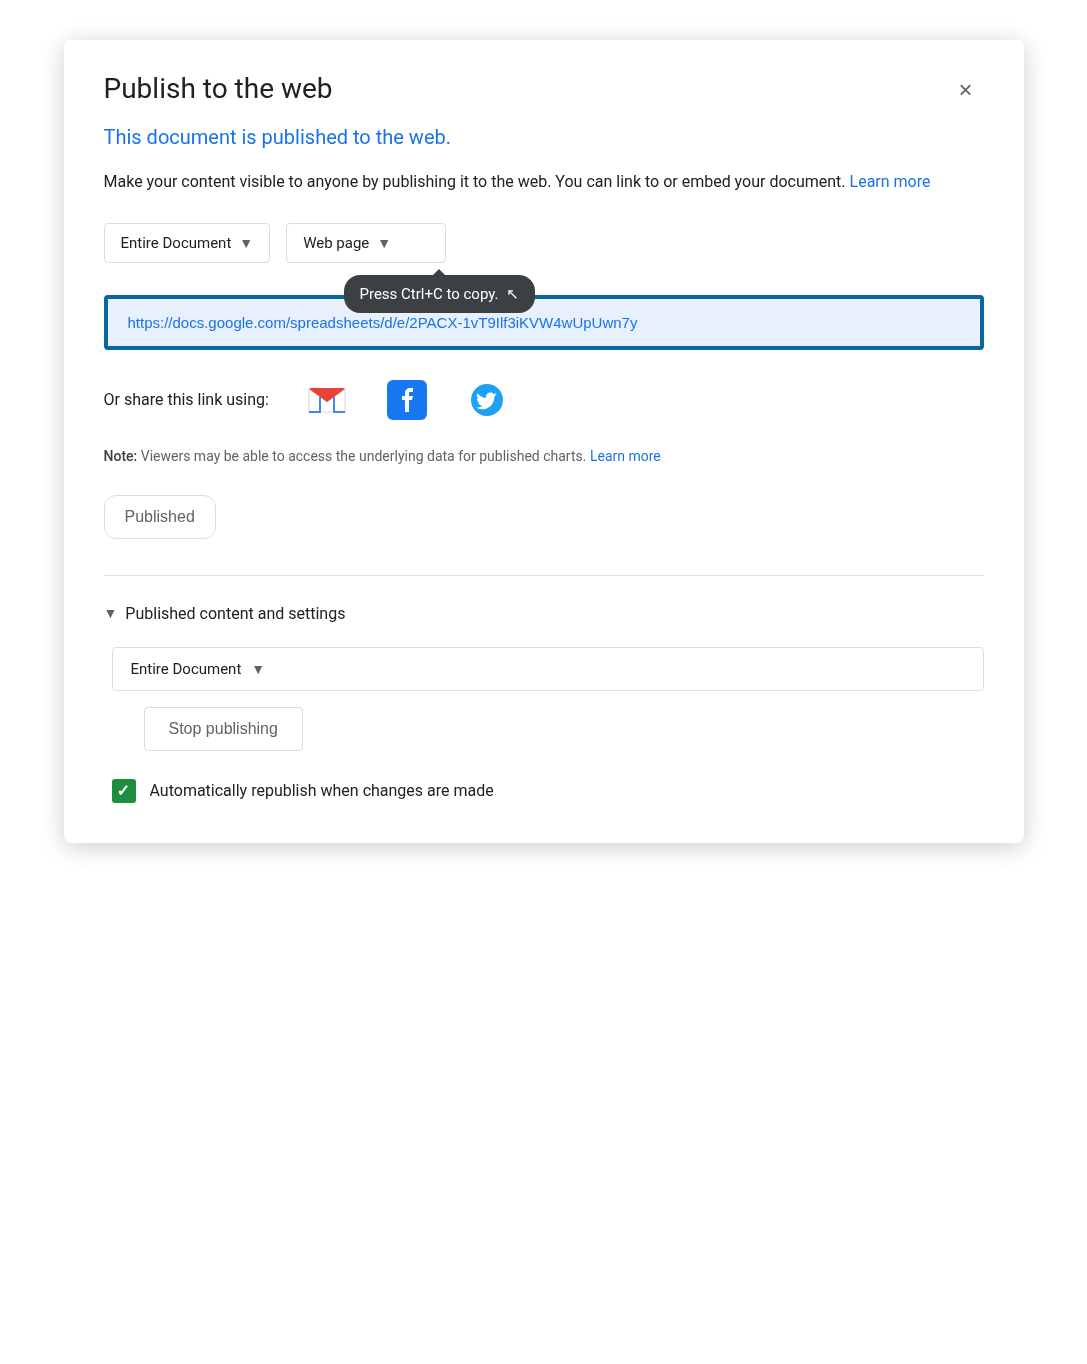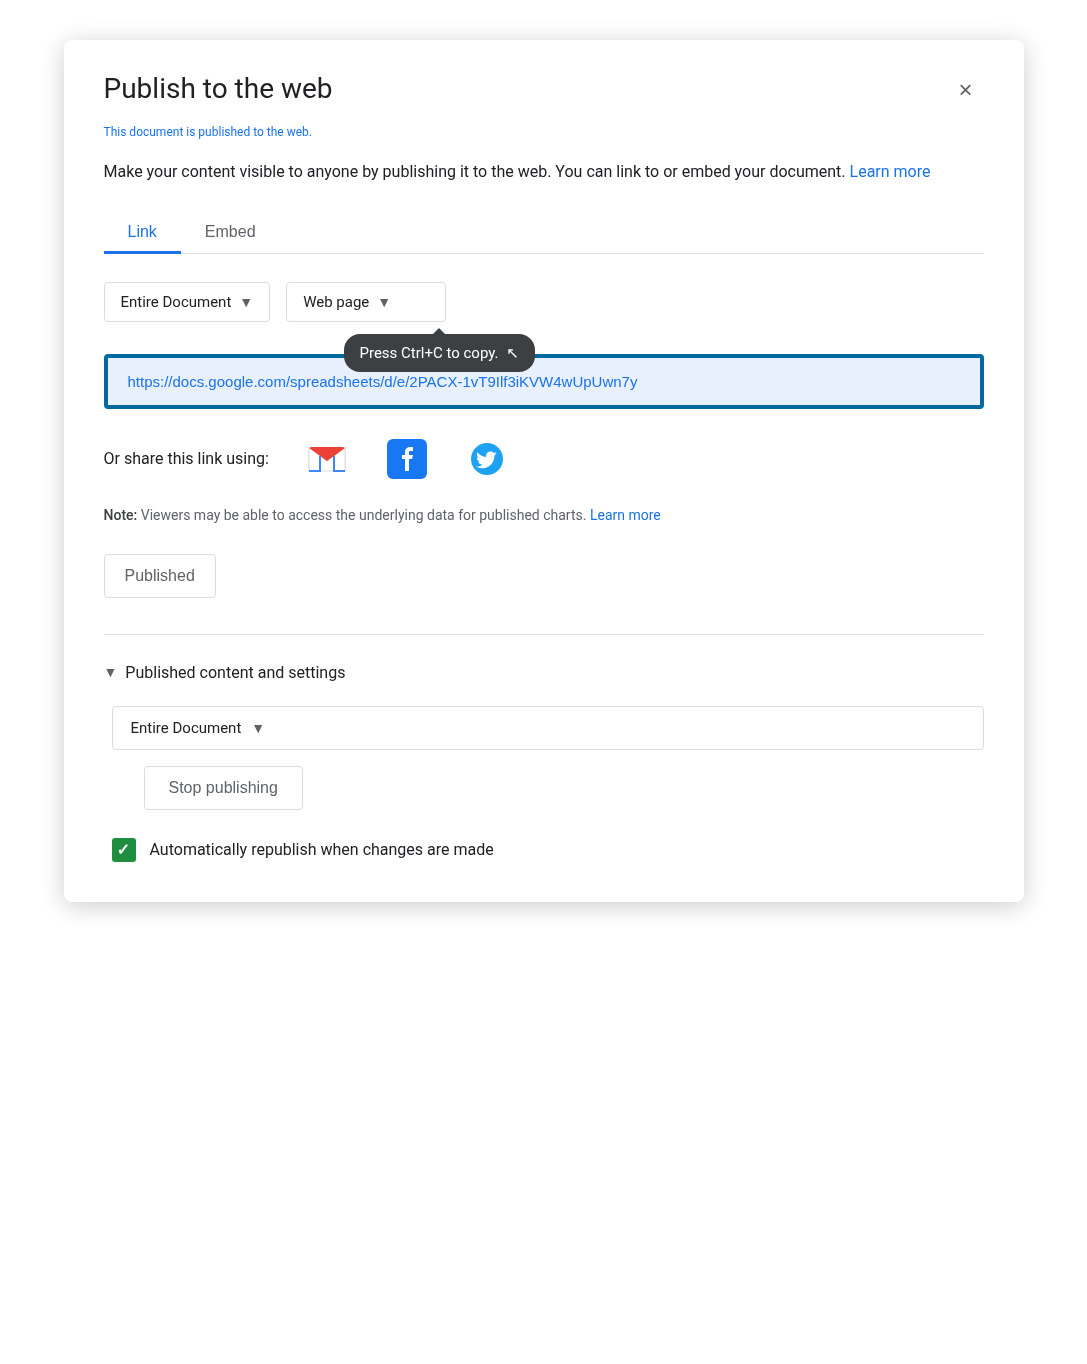--- a/index.html
+++ b/index.html
@@ -42,21 +42,21 @@
       line-height: 1;
       border-radius: 50%;
       width: 36px;
       height: 36px;
       display: flex;
       align-items: center;
       justify-content: center;
     }
     .published-notice {
       color: #1a73e8;
-      font-size: 12px;
+      font-size: 20px;
       margin-bottom: 20px;
       margin-top: 17px;
     }
     .description {
       font-size: 16px;
       color: #202124;
       line-height: 1.6;
       margin-bottom: 28px;
     }
     .description a {
@@ -166,21 +166,21 @@
     .note-text {
       font-size: 14px;
       color: #5f6368;
       margin-bottom: 28px;
       line-height: 1.5;
     }
     .note-text strong { font-weight: 500; color: #3c4043; }
     .note-text a { color: #1a73e8; text-decoration: none; }
     .published-btn {
       border: 1px solid #dadce0;
-      border-radius: 4px;
+      border-radius: 12px;
       background: #fff;
       padding: 12px 20px;
       font-size: 16px;
       color: #5f6368;
       cursor: default;
       margin-bottom: 28px;
     }
     .divider {
       border: none;
       border-top: 1px solid #e0e0e0;
@@ -270,24 +270,20 @@
   
   <div class="published-notice">This document is published to the web.</div>
 
   
   <p class="description">
     <span>Make your content visible to anyone by publishing it to the web. You can link to or embed your document.</span>
     <a href="#">Learn more</a>
   </p>
 
   
-  <div class="tabs">
-    <button class="tab active">Link</button>
-    <button class="tab">Embed</button>
-  </div>
 
   
   <div class="dropdowns-row">
     <div class="dropdown-select">
       <span>Entire Document</span>
       <span class="dropdown-arrow">▼</span>
     </div>
     <div class="dropdown-select">
       <span>Web page</span>
       <span class="dropdown-arrow">▼</span>

